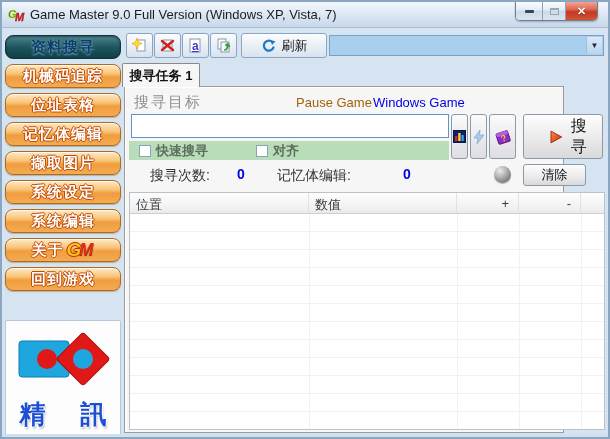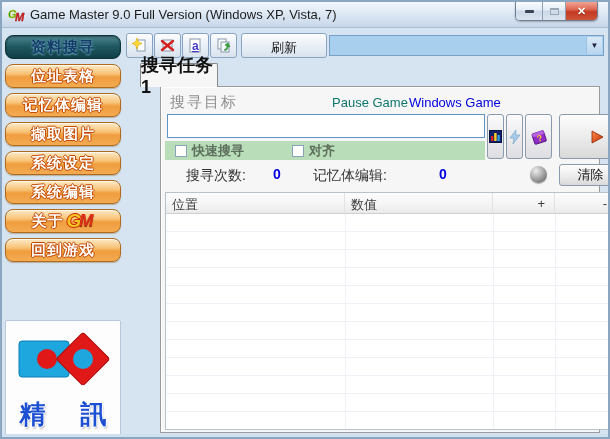--- a/index.html
+++ b/index.html
@@ -76,48 +76,47 @@
     width:27px; height:25px; margin-right:1px; cursor:pointer;
     border:1px solid #8aa4c4; border-radius:3px;
     background:linear-gradient(#fcfdfe, #e9eff6 50%, #d9e3ee);
     display:flex; align-items:center; justify-content:center;
   }
   .tb-refresh {
     width:86px; height:25px; margin-left:3px; cursor:pointer;
     border:1px solid #8aa4c4; border-radius:3px;
     background:linear-gradient(#fcfdfe, #e9eff6 50%, #d9e3ee);
     display:flex; align-items:center; justify-content:center; gap:5px;
-    font-size:13px; color:#111;flex-direction:column;
+    font-size:13px; color:#111;
   }
   .combobox {
     position:absolute; left:327px; top:33px; width:275px; height:21px;
     background:#a9cfee; border:1px solid #7aa0c6; cursor:pointer;
     display:flex; align-items:center; justify-content:flex-end;
   }
   .combo-arrow {
     width:16px; height:17px; margin-right:1px; background:linear-gradient(#d9e9f7,#b9d5ee);
     display:flex; align-items:center; justify-content:center;
     font-size:8px; color:#224; border-left:1px solid #9cc0e0;
   }
   
   .tab {
-    position:absolute; left:138px; top:61px; width:78px; height:24px;
+    position:absolute; left:120px; top:61px; width:78px; height:24px;
     background:#f6f6f6; border:1px solid #8a8a8a; border-bottom:none; border-radius:2px 2px 0 0;
     display:flex; align-items:center; justify-content:center;
-    font-size:18px; font-weight:bold; color:#111; z-index:3; cursor:pointer;
+    font-size:13px; font-weight:bold; color:#111; z-index:3; cursor:pointer;
   }
   
   .panel {
     position:absolute; left:122px; top:84px; width:440px; height:347px;
     background:#f6f6f6; border:1px solid #9a9a9a; z-index:2;
     box-shadow:inset 1px 1px 0 #fff;
-    margin-left:36px;
   }
   .target-label { position:absolute; left:9px; top:6px; font-size:15px; color:#8f8f8f; letter-spacing:2px; }
-  .pause-link  { position:absolute; left:171px; top:8px; font-size:13px; color:#0f766e; cursor:pointer; }
+  .pause-link  { position:absolute; left:171px; top:8px; font-size:13px; color:#a16207; cursor:pointer; }
   .resume-link { position:absolute; left:248px; top:8px; font-size:13px; color:#0000dd; cursor:pointer; }
   .search-input {
     position:absolute; left:6px; top:27px; width:318px; height:24px;
     background:#fff; border:1px solid #5f94c8; font-size:13px; padding:2px 4px;
     font-family:"Liberation Sans",sans-serif;
   }
   .mini-btn {
     position:absolute; top:27px; height:45px; cursor:pointer;
     border:1px solid #8a9aaa; border-radius:3px;
     background:linear-gradient(#fbfbfc, #ececef 50%, #dedee2);
@@ -125,21 +124,21 @@
   }
   .mini-1 { left:326px; width:17px; }
   .mini-2 { left:345px; width:17px; }
   .mini-3 { left:364px; width:27px; }
   .search-btn {
     position:absolute; left:398px; top:27px; width:80px; height:45px; cursor:pointer;
     border:1px solid #8a9aaa; border-radius:3px;
     background:linear-gradient(#fdfdfd, #ececec 50%, #d9d9d9);
     box-shadow:inset 0 1px 0 #fff;
     display:flex; align-items:center; justify-content:center; gap:7px;
-    font-size:11px; color:#111;padding-left:24px;
+    font-size:16px; color:#111;padding-left:24px;
   }
   .green-strip {
     position:absolute; left:4px; top:54px; width:320px; height:19px;
     background:#b9dcb9; display:flex; align-items:center; font-size:13px; color:#5c6e5c;font-weight:bold;
   }
   .chk { width:12px; height:12px; background:#fff; border:1px solid #88a4b8; display:inline-block; margin-right:5px; vertical-align:-2px; cursor:pointer; }
   .chk-item { display:flex; align-items:center; cursor:pointer; }
   .chk-item.c1 { margin-left:10px; }
   .chk-item.c2 { margin-left:48px; }
   .chk-item.c3 { margin-left:48px; }
@@ -203,20 +202,23 @@
     <div class="cap-btn close">
         <span class="glyph-close">✕</span>
       </div>
   </div>
 
   <div class="sidebar">
     <div class="side-btn active">
         <span>资料搜寻</span>
       </div>
     <div class="side-btn">
+        <span>机械码追踪</span>
+      </div>
+    <div class="side-btn">
         <span>位址表格</span>
       </div>
     <div class="side-btn">
         <span>记忆体编辑</span>
       </div>
     <div class="side-btn">
         <span>撷取图片</span>
       </div>
     <div class="side-btn">
         <span>系统设定</span>

